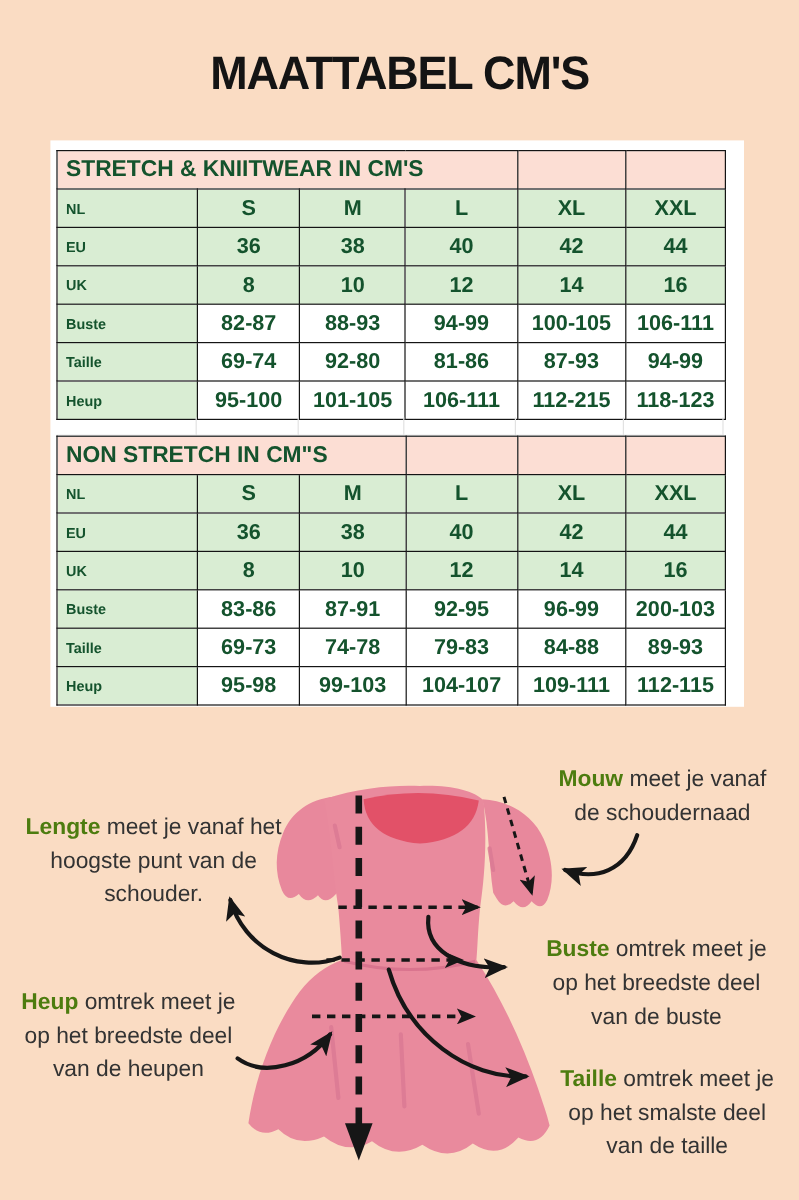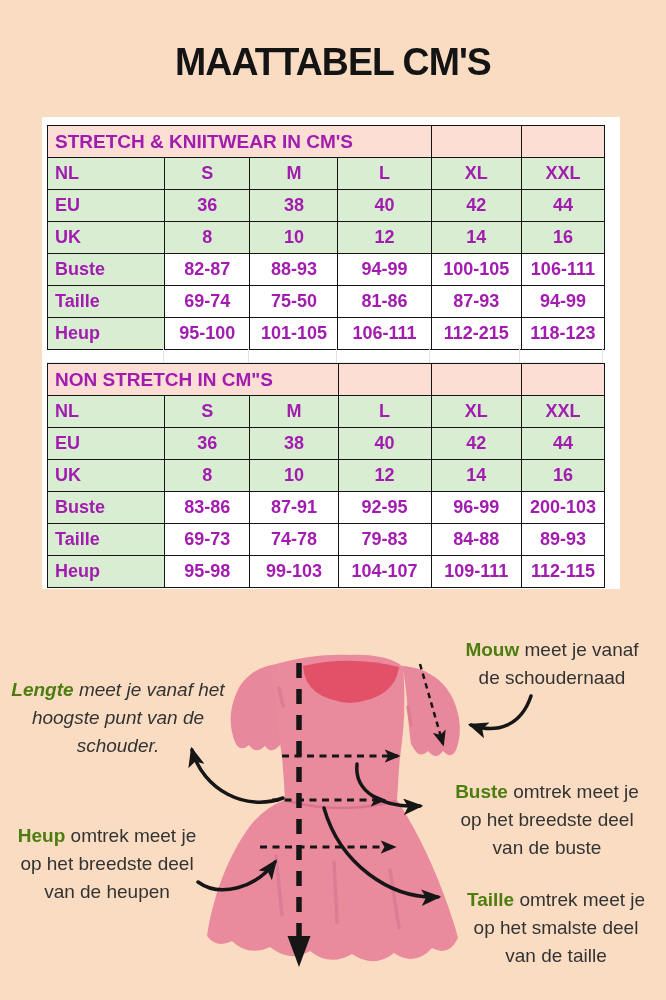--- a/index.html
+++ b/index.html
@@ -8,41 +8,41 @@
 
   
   .title{position:absolute;top:40px;left:0;width:666px;text-align:center;
          font-size:39px;font-weight:800;letter-spacing:-1px;color:#141414;
          transform:scaleX(.96);}
 
   
   .sheet{position:absolute;left:42px;top:117px;width:578px;height:472px;background:#ffffff;}
 
   table.size{position:absolute;left:5px;border-collapse:collapse;table-layout:fixed;
-             width:558px;color:#a21caf;}
+             width:558px;color:#14532d;}
   table.size.t1{top:8px;}
   table.size.t2{top:246px;}
   .size th,.size td{border:1.6px solid #141414;font-size:18px;font-weight:700;
                     height:31px;text-align:center;padding:0;overflow:hidden;white-space:nowrap;}
   .size tr.hdr th{background:#fcded4;font-size:19px;text-align:left;padding-left:7px;height:28px;}
   .size td.pinkempty{background:#fcded4;}
-  .size th.rowlabel{text-align:left;padding-left:7px;background:#d9edd3;font-size:18px;}
+  .size th.rowlabel{text-align:left;padding-left:7px;background:#d9edd3;font-size:12px;}
   .size tr.allgreen td{background:#d9edd3;}
   .size tr.whiterow td{background:#ffffff;}
 
   
   .gap{position:absolute;left:5px;top:231px;width:558px;height:15px;display:grid;
        grid-template-columns:117px 85px 88px 93px 90px 83px;}
   .gap div{border-right:1px solid #e2e2e2;border-bottom:1px solid #eee;}
 
   
   .ann{position:absolute;text-align:center;font-size:19px;line-height:28px;color:#333;}
   .ann b{color:#4d7c0f;font-weight:700;}
 
-  .lengte{left:2px;  top:676px;width:232px;font-style:italic;}
+  .lengte{left:12px;  top:676px;width:232px;}
   .mouw  {left:444px;top:636px;width:216px;}
   .buste {left:434px;top:778px;width:226px;}
   .heup  {left:6px;  top:822px;width:202px;}
   .taille{left:448px;top:886px;width:216px;}
 
   svg.fig{position:absolute;left:0;top:0;width:666px;height:1000px;pointer-events:none;}
 </style>
 </head>
 <body>
 
@@ -95,21 +95,21 @@
         <th class="rowlabel">Buste</th>
         <td>82-87</td>
         <td>88-93</td>
         <td>94-99</td>
         <td>100-105</td>
         <td>106-111</td>
       </tr>
       <tr class="whiterow">
         <th class="rowlabel">Taille</th>
         <td>69-74</td>
-        <td>75-50</td>
+        <td>92-80</td>
         <td>81-86</td>
         <td>87-93</td>
         <td>94-99</td>
       </tr>
       <tr class="whiterow">
         <th class="rowlabel">Heup</th>
         <td>95-100</td>
         <td>101-105</td>
         <td>106-111</td>
         <td>112-215</td>

